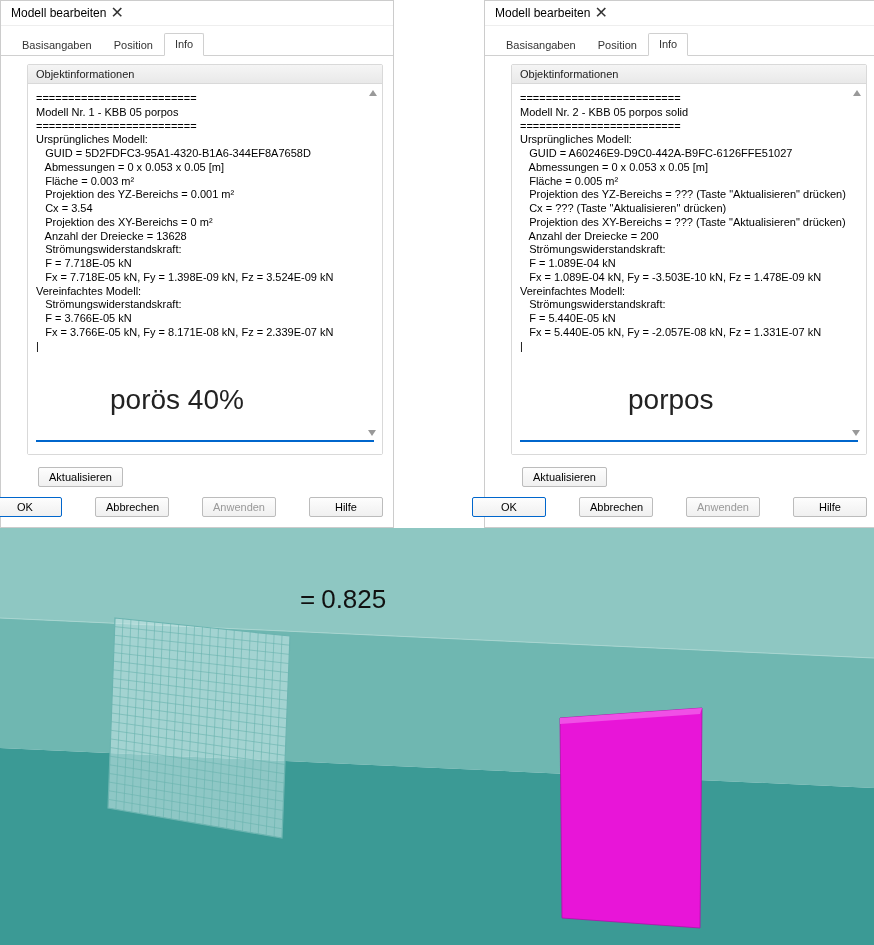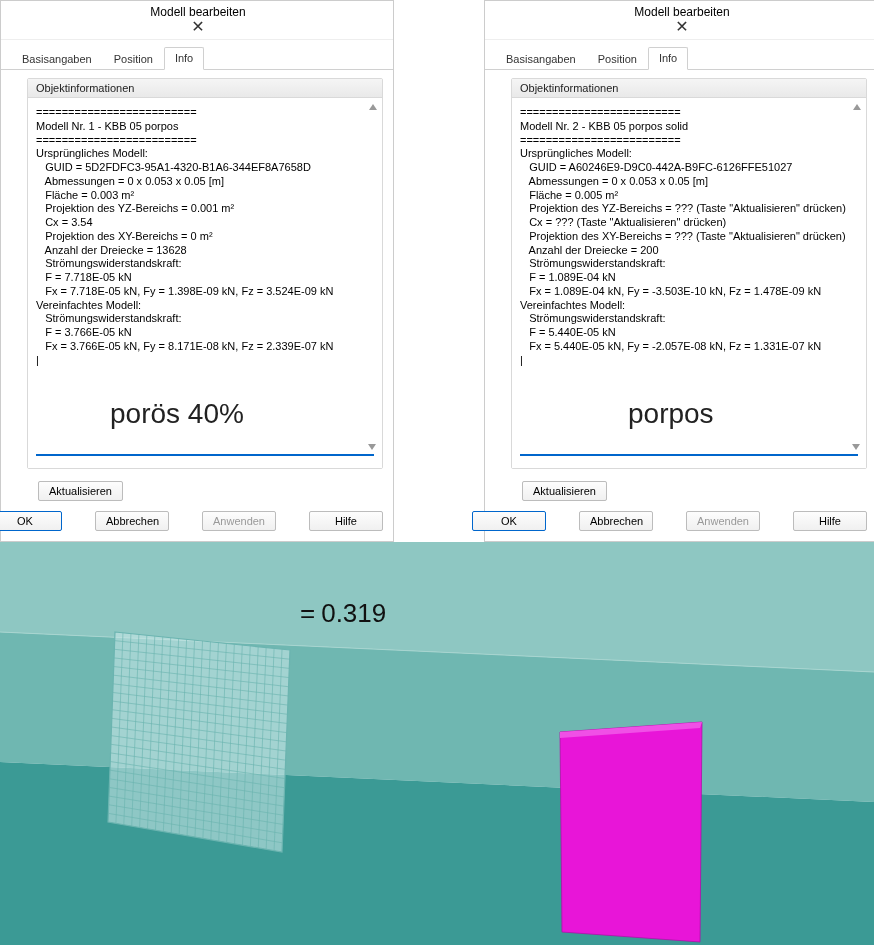--- a/index.html
+++ b/index.html
@@ -18,26 +18,25 @@
   }
   .dialog {
     width: 394px;
     border: 1px solid #ccc;
     background: #fff;
     position: relative;
   }
   .titlebar {
     display: flex;
     align-items: center;
-    justify-content: flex-end;
+    justify-content: flex-start;
     padding: 4px 8px 4px 10px;
     font-size: 12px;
     color: #000;
     border-bottom: 1px solid #eee;
-    flex-direction: column;
   }
   .close-x {
     font-size: 16px;
     line-height: 1;
     color: #333;
     padding: 0 4px;
     cursor: default;
   }
   .tabstrip {
     display: flex;
@@ -353,15 +352,15 @@
         <line x1="274.0909090909091" y1="106.36363636363636" x2="266.1818181818182" y2="307.27272727272725"></line>
         <line x1="108.63636363636364" y1="262.72727272727275" x2="282.72727272727275" y2="291.6363636363636"></line>
         <line x1="282.04545454545456" y1="107.18181818181819" x2="274.0909090909091" y2="308.6363636363636"></line>
         <line x1="108.31818181818181" y1="271.3636363636364" x2="282.3636363636364" y2="300.8181818181818"></line>
       </g>
       <path d="M560,190 L702,180 L700,400 L562,390 Z" fill="#e815d8" stroke="#b010a8" stroke-width="0.8"></path>
       <path d="M560,190 L702,180 L700,186 L560,196 Z" fill="#f050e6"></path>
     </svg>
   <div class="vp-text">
     <span class="eq">=</span>
-    <span class="val">0.319</span>
+    <span class="val">0.825</span>
   </div>
 </div>
 
 </body></html>

